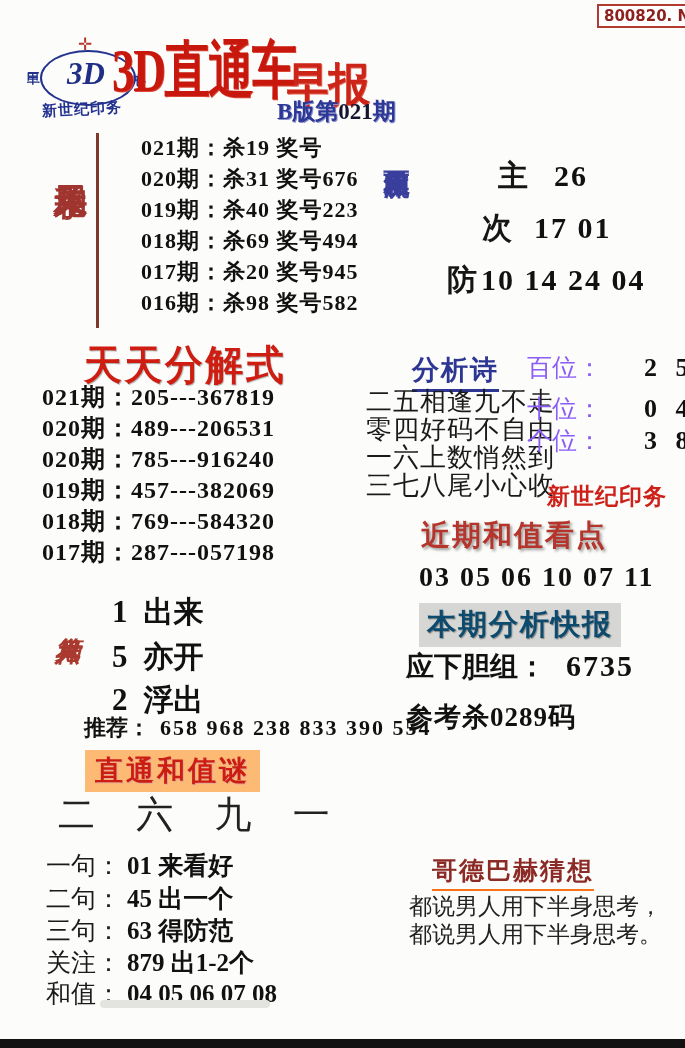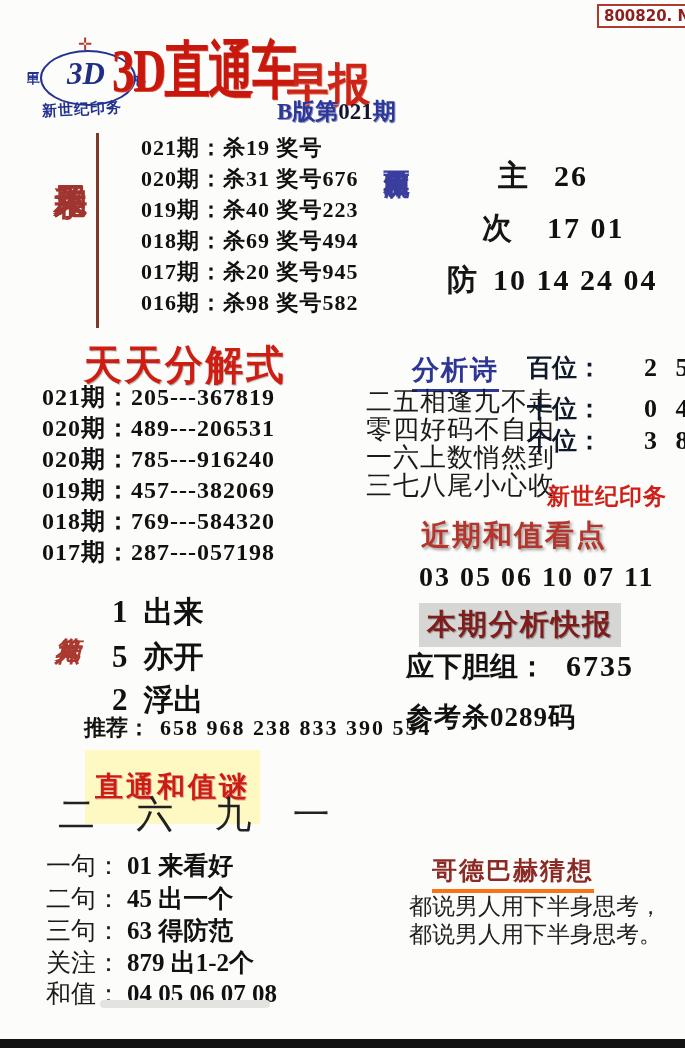--- a/index.html
+++ b/index.html
@@ -41,51 +41,51 @@
   .m-value{font-size:30px;font-weight:bold;letter-spacing:2px;}
   
   .decompose-title{top:338px;left:84px;font-size:41px;font-weight:900;color:#cf1d12;
     letter-spacing:3px;transform:scaleX(0.92);transform-origin:left top;text-shadow:1px 1px 1px #b0b0ae;}
   .dec-row{left:42px;font-size:24px;font-weight:bold;letter-spacing:1px;}
   
   .poem-title{top:352px;left:412px;font-size:27px;font-weight:bold;color:#2e3694;
     border-bottom:3px solid #2e3694;padding-bottom:1px;letter-spacing:2px;}
   .poem-line{left:366px;font-size:26px;letter-spacing:1px;color:#1a1a1a;}
   .pos-row{left:527px;font-size:25px;}
-  .pos-label{color:#0f172a;font-weight:bold;}
+  .pos-label{color:#8b5cf6;}
   .pos-value{font-weight:bold;font-size:26px;letter-spacing:6px;margin-left:42px;}
   .short-term{top:481px;left:547px;font-size:23px;font-weight:bold;color:#cc2018;letter-spacing:1px;}
   
   .recent-title{top:516px;left:421px;font-size:29px;font-weight:900;color:#b5352c;
     letter-spacing:2px;text-shadow:2px 2px 3px #9a9a98;}
   .recent-values{top:561px;left:419px;font-size:28px;font-weight:bold;letter-spacing:2px;}
   
-  .analysis-title{top:603px;left:419px;font-size:29px;font-weight:900;color:#7f1d1d;
+  .analysis-title{top:603px;left:419px;font-size:29px;font-weight:900;color:#0c4a6e;
     letter-spacing:2px;background:#d6d6d4;padding:2px 8px;text-shadow:1px 1px 1px #8a8a88;}
   .dan-row{top:648px;left:406px;font-size:28px;font-weight:bold;}
   .dan-value{margin-left:20px;font-size:30px;letter-spacing:2px;}
   .kill-note{top:699px;left:406px;font-size:27px;font-weight:bold;letter-spacing:1px;}
   
   .ghost-side{top:618px;left:53px;font-size:25px;font-weight:bold;color:#aa3a30;line-height:28px;height:120px;
     font-style:italic;}
   .ghost-line{left:112px;font-size:30px;font-weight:bold;}
   .ghost-num{font-size:31px;margin-right:16px;}
   .ghost-recommend{top:713px;left:84px;font-size:22px;font-weight:bold;}
   .ghost-recommend .vals{margin-left:10px;letter-spacing:2px;}
   
   .riddle-title{top:750px;left:85px;font-size:28px;font-weight:900;color:#cc1d12;
-    background:#fef9c3;padding:18px 10px;letter-spacing:3px;text-shadow:1px 1px 0 #e2a79a;}
+    background:#fdba74;padding:2px 10px;letter-spacing:3px;text-shadow:1px 1px 0 #e2a79a;}
   .riddle-answer{top:790px;left:58px;font-size:37px;letter-spacing:16px;color:#222;}
   
   .verse-row{left:46px;font-size:25px;}
   .verse-label{color:#1a1a1a;}
   .verse-value{font-weight:bold;margin-left:6px;}
   
   .goldbach-title{top:854px;left:432px;font-size:25px;font-weight:bold;color:#8c2a26;
-    border-bottom:4px solid #f97316;padding-bottom:2px;letter-spacing:2px;}
+    border-bottom:2px solid #f97316;padding-bottom:2px;letter-spacing:2px;}
   .gb-line{left:409px;font-size:23px;color:#222;}
   .bottom-bar{top:1039px;left:0;width:685px;height:9px;background:#121212;}
   .smudge{top:1000px;left:100px;width:170px;height:8px;background:#e3e3e0;border-radius:4px;}
 </style>
 </head>
 <body>
 
 <div class="page">
 
   <div class="abs net-box">800820. NET</div>
@@ -114,25 +114,25 @@
   <div class="abs kill-row" style="top:257px">017期：杀20 奖号945</div>
   <div class="abs kill-row" style="top:288px">016期：杀98 奖号582</div>
 
   <div class="abs side-label meteor-side">流星雨荐和</div>
   <div class="abs" style="top:156px;left:498px">
     <span class="m-label">主</span>
     <span class="m-value" style="margin-left:22px">26</span>
   </div>
   <div class="abs" style="top:208px;left:482px">
     <span class="m-label">次</span>
-    <span class="m-value" style="margin-left:31px">17 01</span>
+    <span class="m-value" style="margin-left:18px">17 01</span>
   </div>
   <div class="abs" style="top:260px;left:447px">
     <span class="m-label">防</span>
-    <span class="m-value" style="margin-left:12px">10 14 24 04</span>
+    <span class="m-value" style="">10 14 24 04</span>
   </div>
 
   <div class="abs decompose-title">天天分解式</div>
   <div class="abs dec-row" style="top:381px">021期：205---367819</div>
   <div class="abs dec-row" style="top:412px">020期：489---206531</div>
   <div class="abs dec-row" style="top:443px">020期：785---916240</div>
   <div class="abs dec-row" style="top:474px">019期：457---382069</div>
   <div class="abs dec-row" style="top:505px">018期：769---584320</div>
   <div class="abs dec-row" style="top:536px">017期：287---057198</div>
 

